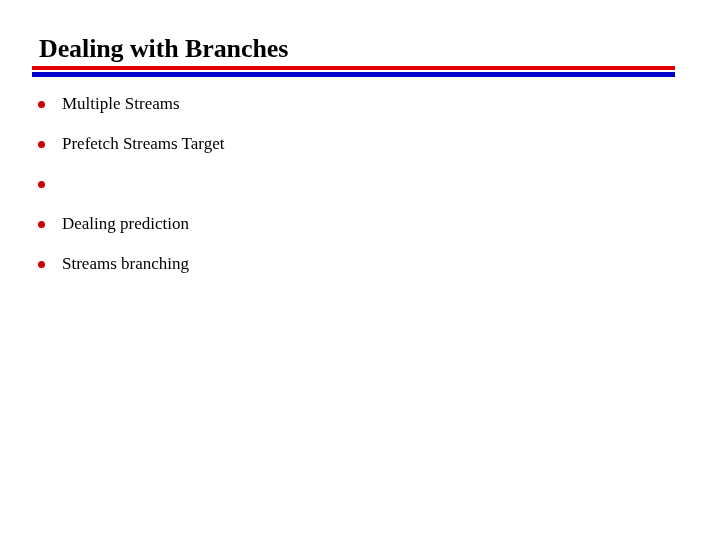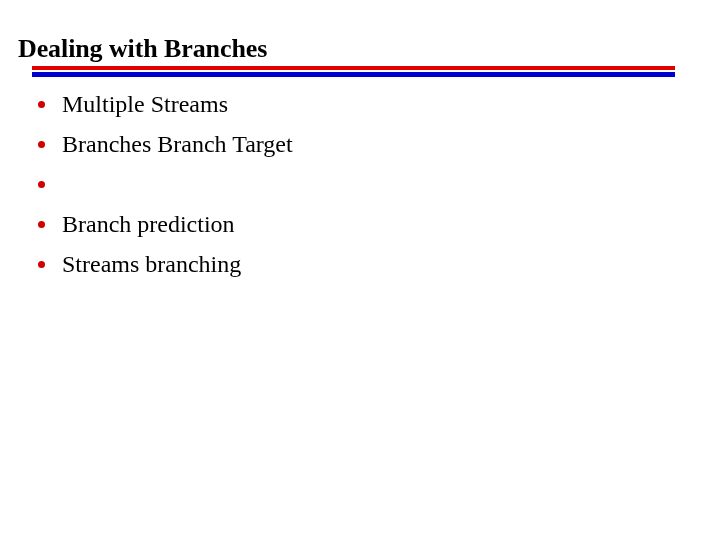--- a/index.html
+++ b/index.html
@@ -19,21 +19,21 @@
     position: relative;
     width: 720px;
     height: 540px;
     background: #ffffff;
     box-sizing: border-box;
   }
 
   
   .slide-title {
     position: absolute;
-    left: 18px;
+    left: 39px;
     top: 34px;
     width: 645px;
     font-family: "Liberation Serif", "DejaVu Serif", serif;
     font-size: 26px;
     font-weight: bold;
     color: #000000;
     line-height: 30px;
     letter-spacing: -0.1px;
     white-space: nowrap;
   }
@@ -72,21 +72,21 @@
     list-style: none;
     margin: 0;
     padding: 0;
   }
   .bullet-item {
     position: relative;
     height: 40px;
     line-height: 40px;
     padding-left: 29px;
     font-family: "Liberation Serif", "DejaVu Serif", serif;
-    font-size: 24px;
+    font-size: 17px;
     font-weight: normal;
     color: #000000;
     white-space: nowrap;
   }
   .bullet-marker {
     position: absolute;
     left: 5px;
     top: 17px;
     width: 7px;
     height: 7px;
@@ -109,28 +109,28 @@
     <div class="rule-blue"></div>
   </div>
 
   <ul class="bullet-list">
     <li class="bullet-item">
       <span class="bullet-marker"></span>
       <span class="bullet-text">Multiple Streams</span>
     </li>
     <li class="bullet-item">
       <span class="bullet-marker"></span>
-      <span class="bullet-text">Branches Branch Target</span>
+      <span class="bullet-text">Prefetch Streams Target</span>
     </li>
     <li class="bullet-item">
       <span class="bullet-marker"></span>
     </li>
     <li class="bullet-item">
       <span class="bullet-marker"></span>
-      <span class="bullet-text">Branch prediction</span>
+      <span class="bullet-text">Dealing prediction</span>
     </li>
     <li class="bullet-item">
       <span class="bullet-marker"></span>
       <span class="bullet-text">Streams branching</span>
     </li>
   </ul>
 
 </div>
 
 </body></html>

